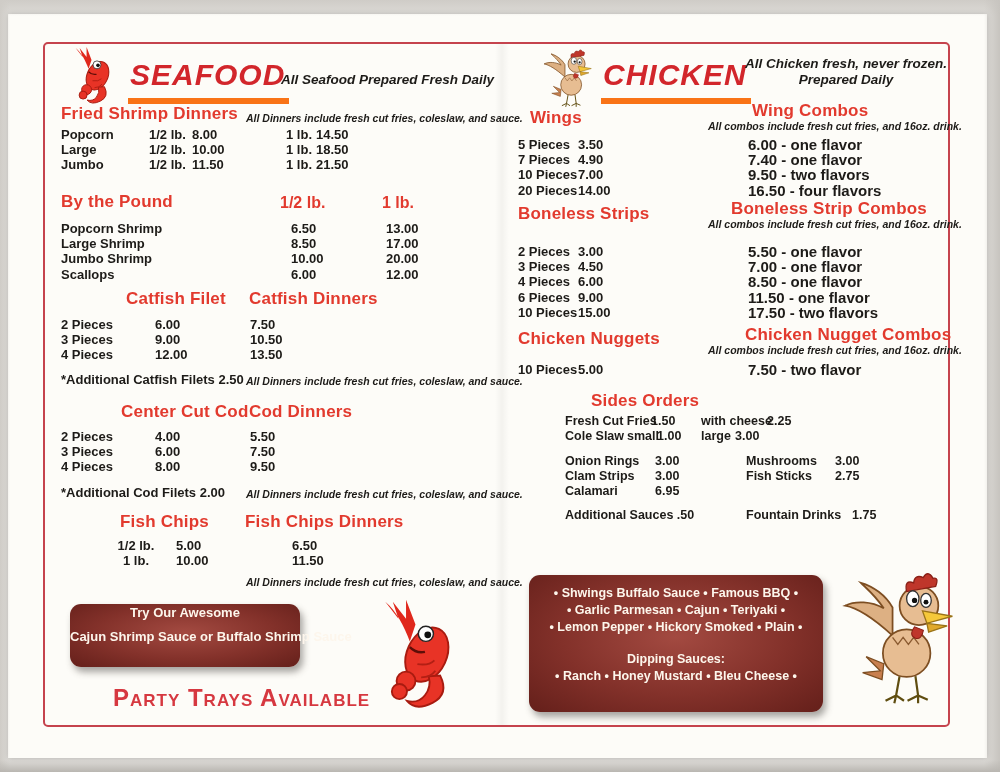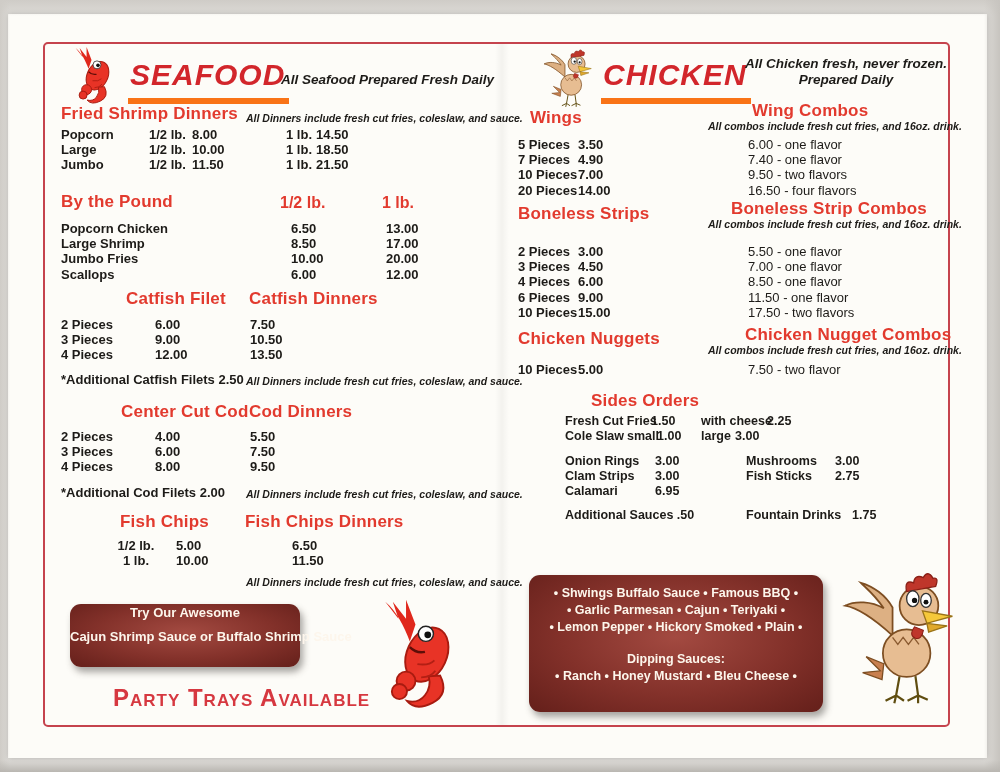--- a/index.html
+++ b/index.html
@@ -60,21 +60,21 @@
     background:radial-gradient(ellipse at 50% 45%, #a34a41 0%, #83312a 55%, #641f1a 100%);
     border-radius:11px;
     box-shadow:3px 5px 7px rgba(60,55,50,.45);
     color:#fff;text-align:center;
   }
   .box-line{font-size:13px;font-weight:700;color:#fdf6ec;line-height:17px;white-space:nowrap;}
   .party{
     font-variant:small-caps;font-size:24px;font-weight:700;color:#d63840;
     letter-spacing:1px;white-space:nowrap;
   }
-  .combo-list div{font-size:13px;font-weight:400;color:var(--ink);line-height:15.2px;white-space:nowrap;}
+  .combo-list div{font-size:15px;font-weight:700;color:var(--ink);line-height:15.2px;white-space:nowrap;}
   .sides-item{font-size:12.5px;font-weight:700;color:var(--ink);line-height:15.2px;white-space:nowrap;}
 </style>
 </head>
 <body>
 
 <div class="abs paper"></div>
 <div class="abs scan-top"></div>
 <div class="abs scan-left"></div>
 <div class="abs scan-right"></div>
 <div class="abs scan-bottom"></div>
@@ -119,31 +119,31 @@
       <span class="fs-l2">1 lb.</span>
       <span>21.50</span>
   </div>
 </div>
 
 <div class="abs hdr" style="left:61px;top:193px;">By the Pound</div>
 <div class="abs hdr2" style="left:280px;top:194px;">1/2 lb.</div>
 <div class="abs hdr2" style="left:382px;top:194px;">1 lb.</div>
 <div class="abs" style="left:61px;top:221px;">
   <div class="row item">
-    <span class="bp-n">Popcorn Chicken</span>
+    <span class="bp-n">Popcorn Shrimp</span>
       <span class="bp-p">6.50</span>
       <span>13.00</span>
   </div>
   <div class="row item">
     <span class="bp-n">Large Shrimp</span>
       <span class="bp-p">8.50</span>
       <span>17.00</span>
   </div>
   <div class="row item">
-    <span class="bp-n">Jumbo Fries</span>
+    <span class="bp-n">Jumbo Shrimp</span>
       <span class="bp-p">10.00</span>
       <span>20.00</span>
   </div>
   <div class="row item">
     <span class="bp-n">Scallops</span>
       <span class="bp-p">6.00</span>
       <span>12.00</span>
   </div>
 </div>
 

